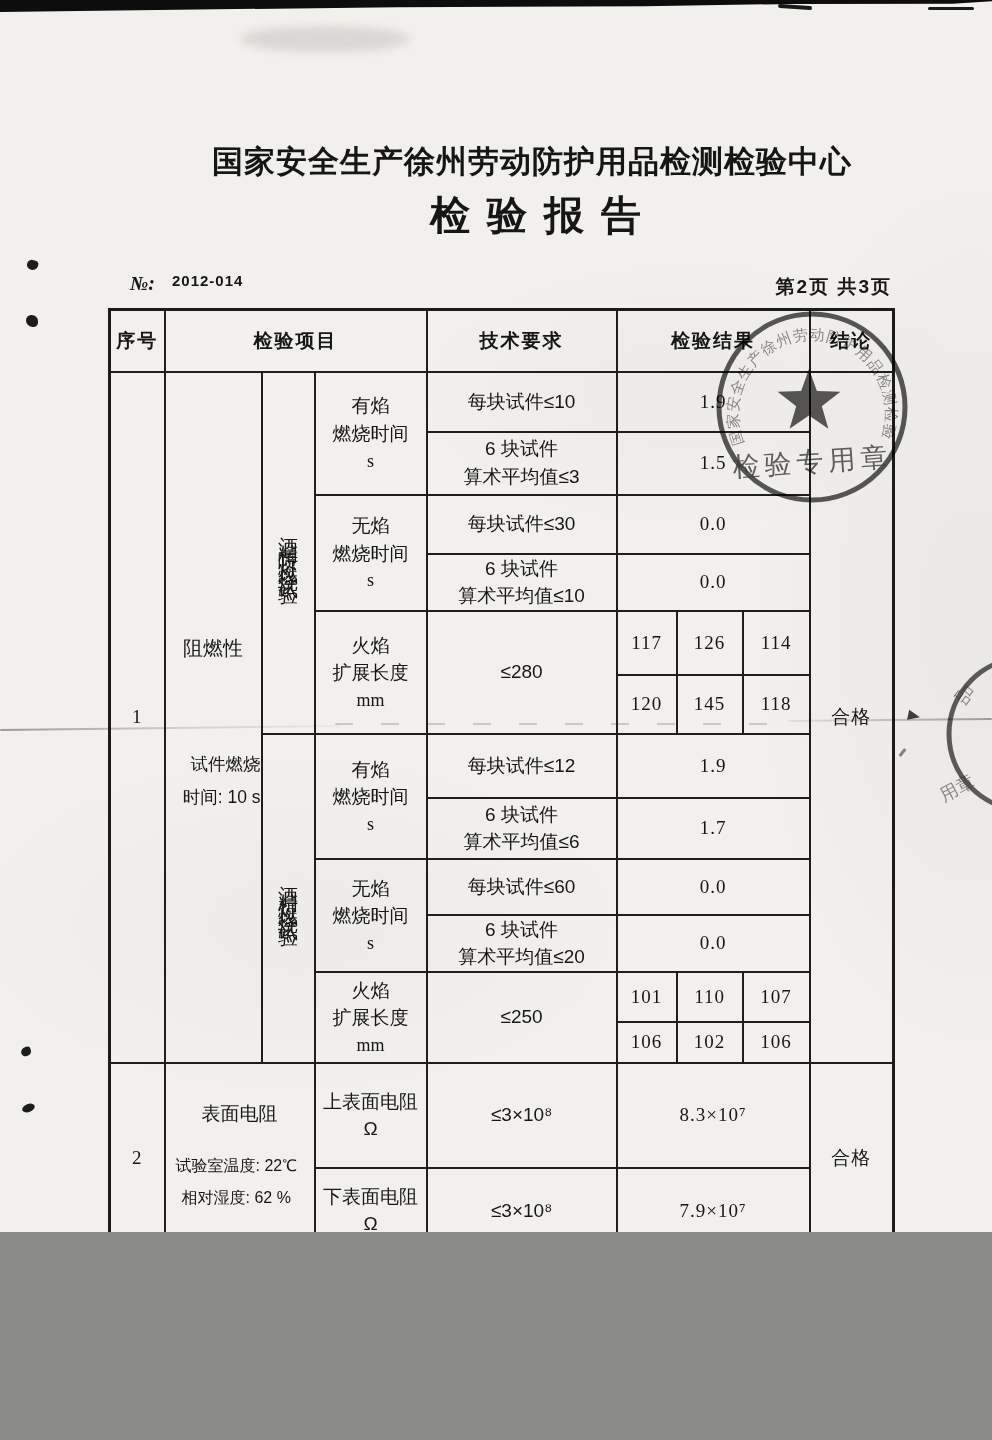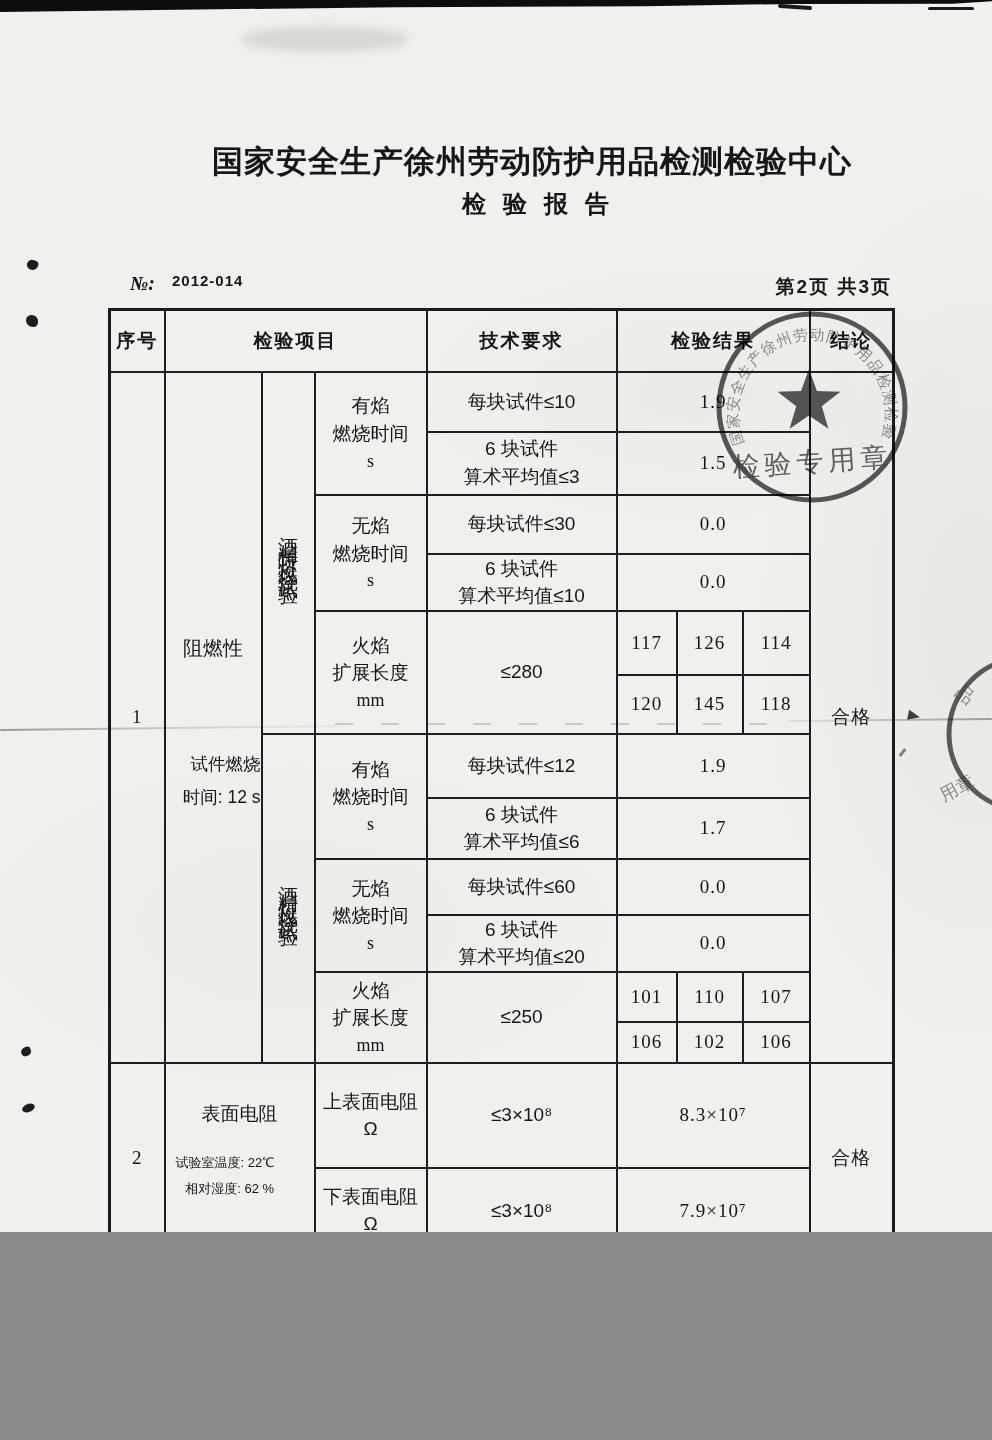--- a/index.html
+++ b/index.html
@@ -26,21 +26,21 @@
   .crease-b{left:335px;top:723px;width:460px;background:repeating-linear-gradient(90deg,rgba(100,100,95,0.28) 0 18px,transparent 18px 46px);}
   .crease-c{left:788px;top:719px;width:204px;background:linear-gradient(90deg,rgba(100,100,95,0.1),rgba(80,80,75,0.5));transform:rotate(-0.6deg);}
   .crease-arrow{position:absolute;left:908px;top:711px;width:0;height:0;border-left:12px solid #1f1f1f;
     border-top:5px solid transparent;border-bottom:5px solid transparent;transform:rotate(12deg);opacity:.85;}
   .crease-tick{position:absolute;left:901px;top:748px;width:3px;height:9px;background:#3c3c3c;transform:rotate(38deg);opacity:.6;}
 
   
   .title{position:absolute;left:140px;top:141px;width:784px;text-align:center;
     font-size:31px;font-weight:bold;letter-spacing:1px;}
   .subtitle{position:absolute;left:152px;top:188px;width:784px;text-align:center;
-    font-size:24px;font-weight:bold;letter-spacing:17px;}
+    font-size:40px;font-weight:bold;letter-spacing:17px;}
   .no-line-label{position:absolute;left:130px;top:272px;font-size:20px;font-style:italic;font-weight:bold;
     font-family:"Liberation Serif",serif;}
   .no-line-value{position:absolute;left:172px;top:272px;font-size:15px;font-weight:bold;
     font-family:Liberation Sans, sans-serif;letter-spacing:1px;}
   .page-indicator{position:absolute;left:740px;top:274px;width:152px;text-align:right;
     font-size:19px;font-weight:bold;letter-spacing:2px;}
 
   
   table.report{position:absolute;left:108px;top:308px;border-collapse:collapse;table-layout:fixed;
     width:784px;height:940px;border:3px solid #1b1b1b;padding-left:39px;}
@@ -49,21 +49,21 @@
   td.head{font-size:20px;font-weight:bold;letter-spacing:2px;}
   .num{font-family:"Liberation Serif",serif;font-size:20px;letter-spacing:1px;}
   .unit{font-family:"Liberation Serif",serif;font-size:18px;}
   .vtext{display:inline-block;writing-mode:vertical-rl;text-orientation:upright;
     letter-spacing:7px;font-size:20px;}
   .item-wrap{position:relative;height:683px;}
   .item-name{position:absolute;left:0;top:258px;width:100%;text-align:center;font-size:20px;}
   .item-note{position:absolute;left:0;top:372px;width:100%;text-align:right;font-size:17.5px;line-height:1.9;}
   .item2-wrap{position:relative;height:187px;border-radius:6px;}
   .item2-name{position:absolute;left:0;top:36px;width:100%;text-align:center;font-size:19px;}
-  .item2-notes{position:absolute;left:10px;top:86px;text-align:right;font-size:13px;line-height:2.0;}
+  .item2-notes{position:absolute;left:10px;top:86px;text-align:center;font-size:16px;line-height:2.0;}
   .concl{font-size:20px;letter-spacing:1px;}
 
   
   .stamp{position:absolute;left:697px;top:295px;mix-blend-mode:multiply;opacity:.92;}
   .edge-stamp{position:absolute;left:930px;top:642px;mix-blend-mode:multiply;}
 </style>
 </head>
 <body>
 
 <div class="page">
@@ -111,21 +111,21 @@
       <td class="head">结论</td>
     </tr>
 
     <tr style="height:60px">
       <td rowspan="12" class="num">1</td>
       <td rowspan="12">
         <div class="item-wrap">
           <div class="item-name">阻燃性</div>
           <div class="item-note">
             <div>试件燃烧</div>
-            <div>时间: 12 s</div>
+            <div>时间: 10 s</div>
           </div>
         </div>
       </td>
       <td rowspan="6">
         <div class="vtext">酒精喷灯燃烧试验</div>
       </td>
       <td rowspan="2">
         <div>有焰</div>
         <div>燃烧时间</div>
         <div class="unit">s</div>

